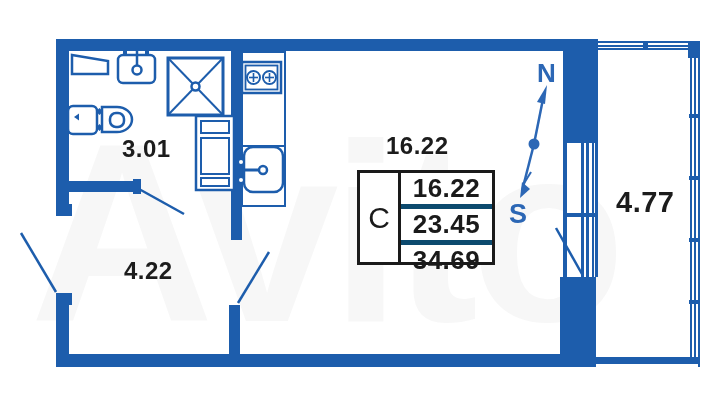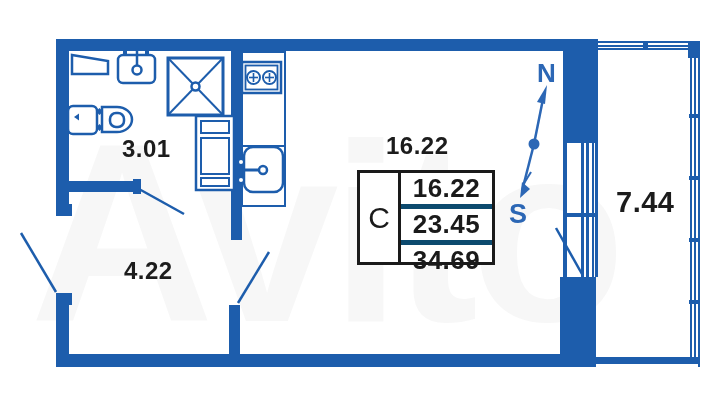--- a/index.html
+++ b/index.html
@@ -152,21 +152,21 @@
     <polygon points="47,5 37,22 45,24" fill="#2c67b5"></polygon>
     <polygon points="20,118 22,102 30,109" fill="#2c67b5"></polygon>
     <line x1="31" y1="92" x2="23" y2="105" stroke="#2c67b5" stroke-width="2"></line>
   </svg>
   <div class="compass-letter" style="left:537px;top:60px;font-size:26px;">N</div>
   <div class="compass-letter" style="left:509px;top:201px;font-size:27px;">S</div>
 
   <div class="label" style="left:122px;top:137px;">3.01</div>
   <div class="label" style="left:124px;top:259px;">4.22</div>
   <div class="label" style="left:386px;top:134px;">16.22</div>
-  <div class="label" style="left:616px;top:188px;font-size:29px;">7.44</div>
+  <div class="label" style="left:616px;top:188px;font-size:29px;">4.77</div>
 
   <div id="area-table">
     <div class="type-cell">С</div>
     <div class="rows">
       <div class="row">16.22</div>
       <div class="row">23.45</div>
       <div class="row">34.69</div>
     </div>
   </div>
 

